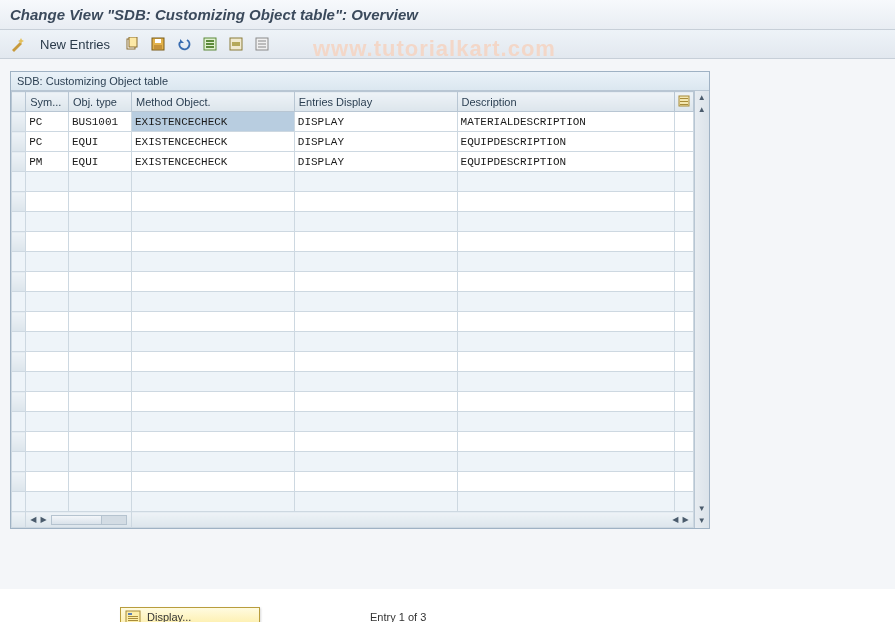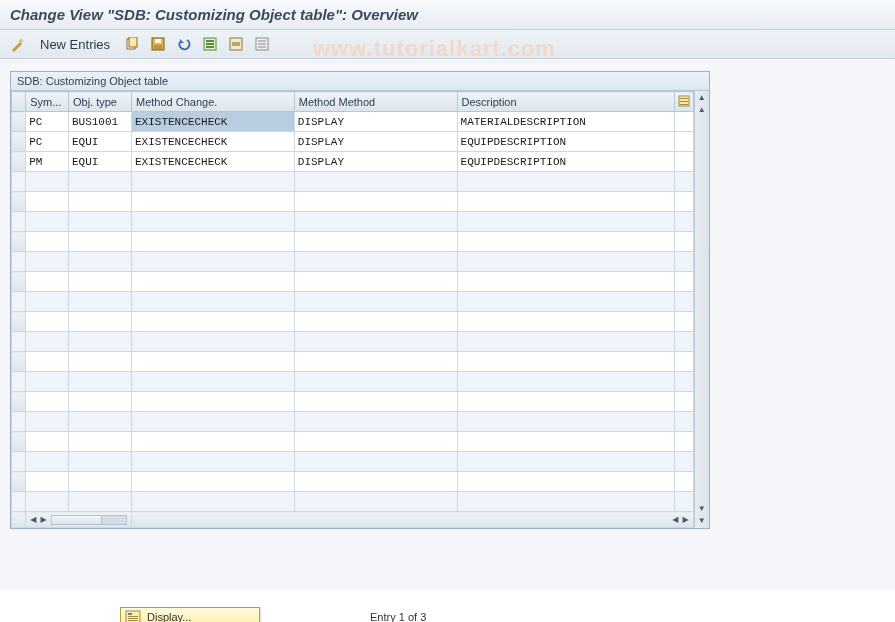--- a/index.html
+++ b/index.html
@@ -265,22 +265,22 @@
 <div class="main-panel">
   <div class="table-frame">
     <div class="table-title">SDB: Customizing Object table</div>
     <div class="grid-wrap">
       <table class="grid">
         <thead>
           <tr>
             <th class="rowsel"></th>
             <th class="col-sym">Sym...</th>
             <th class="col-obj">Obj. type</th>
-            <th class="col-mex">Method Change.</th>
-            <th class="col-mdi">Method Method</th>
+            <th class="col-mex">Method Object.</th>
+            <th class="col-mdi">Entries Display</th>
             <th class="col-des">Description</th>
             <th class="settings-col">
               <svg width="12" height="12" viewBox="0 0 12 12">
                   <rect x="1" y="1" width="10" height="10" fill="#f3e7b2" stroke="#a88c3a"></rect>
                   <rect x="2" y="3" width="8" height="1" fill="#a88c3a"></rect>
                   <rect x="2" y="6" width="8" height="1" fill="#a88c3a"></rect>
                   <rect x="2" y="9" width="8" height="1" fill="#a88c3a"></rect>
                 </svg>
             </th>
           </tr>

